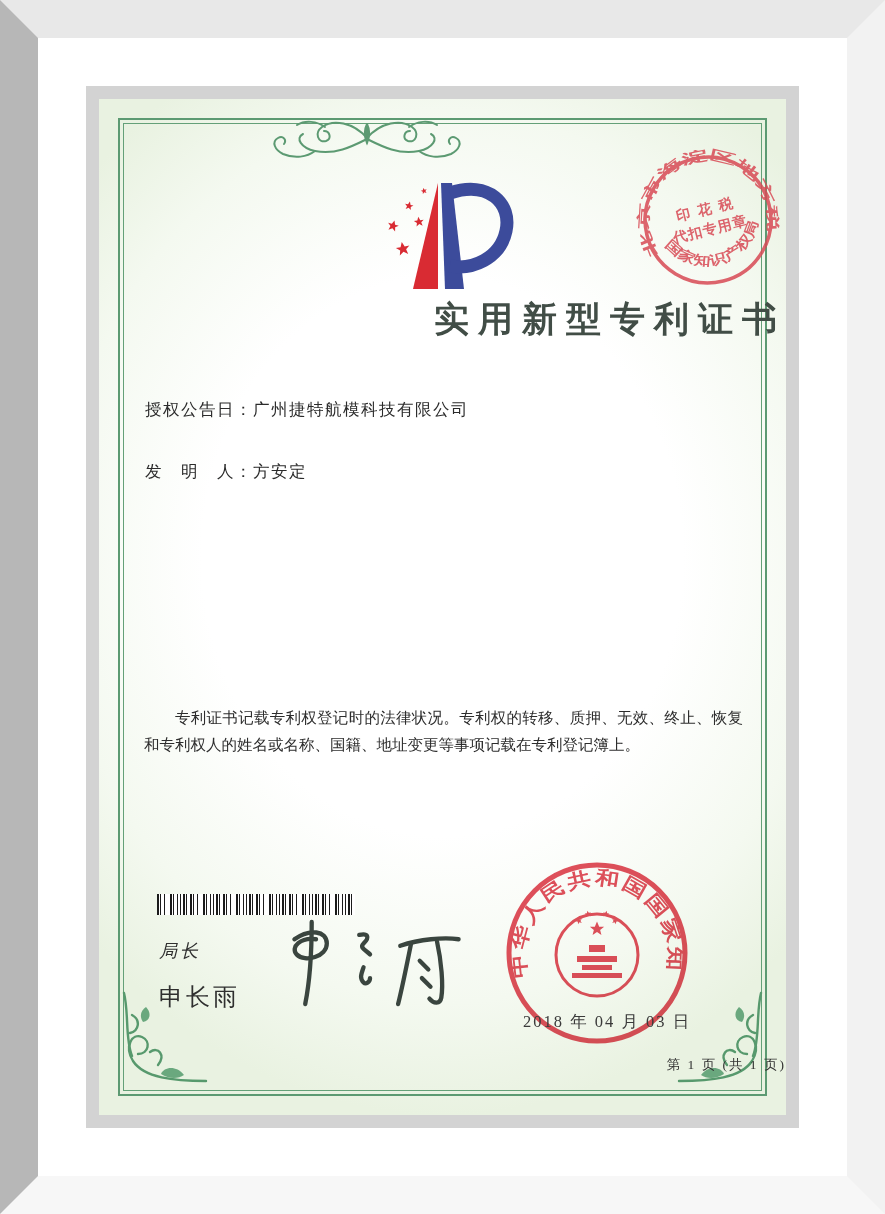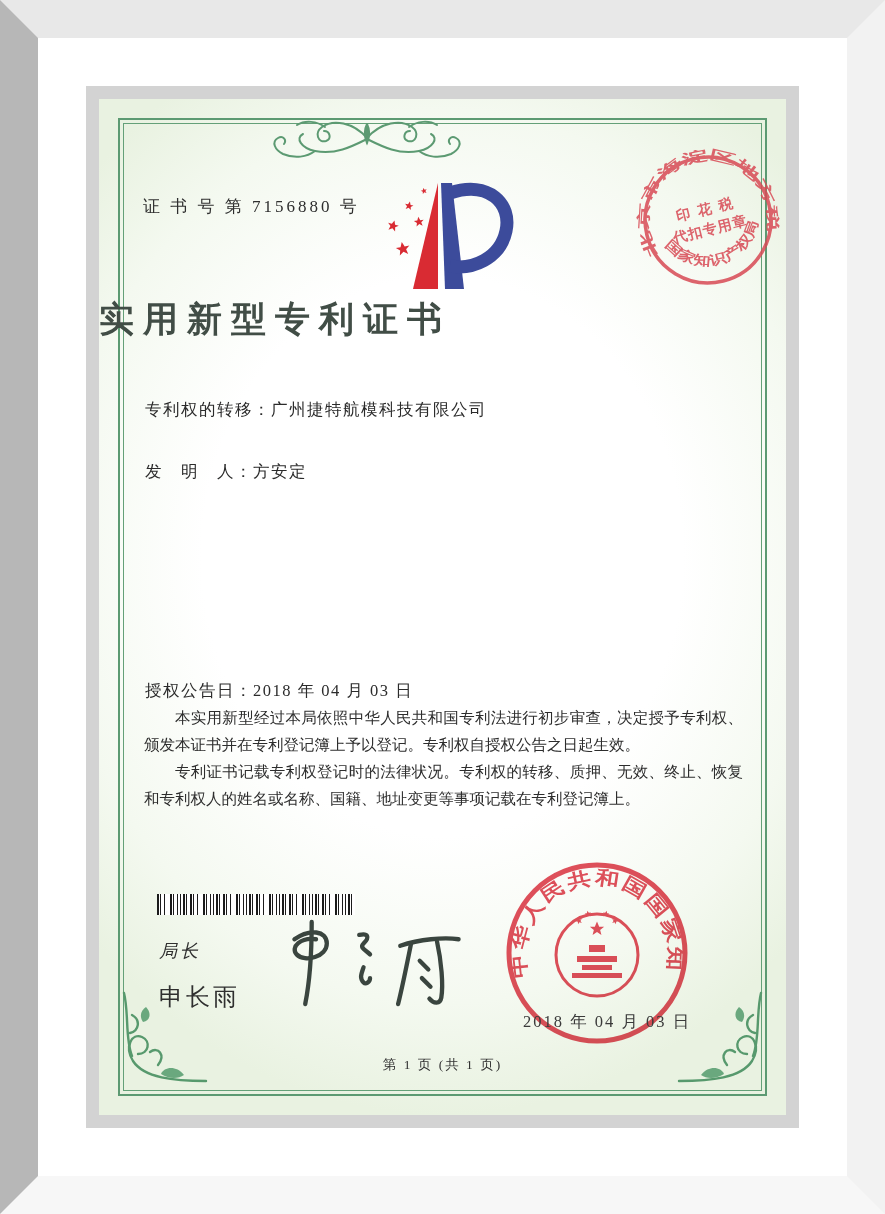--- a/index.html
+++ b/index.html
@@ -9,35 +9,35 @@
   .mat{box-sizing:border-box;width:809px;height:1138px;padding:48px;background:#ffffff;}
   .edge{box-sizing:border-box;width:713px;height:1042px;border:13px solid #d3d3d3;}
   .paper{position:relative;width:687px;height:1016px;
     background:radial-gradient(ellipse 70% 55% at 50% 45%, #ffffff 50%, #f4f9f0 80%, #e9f2e1 100%);
     overflow:hidden;}
   .b1{position:absolute;inset:19px;border:2px solid #5c9a72;pointer-events:none;}
   .b2{position:absolute;inset:24px;border:1px solid #64a078;pointer-events:none;}
   .abs{position:absolute;}
   .cert-number{left:44px;top:96px;font-size:17px;letter-spacing:3px;color:#2e2e2e;}
   .logo{left:262px;top:76px;width:168px;height:126px;}
-  .title{left:0;top:197px;width:100%;text-align:left;font-size:35px;font-weight:700;
+  .title{left:0;top:197px;width:100%;text-align:right;font-size:35px;font-weight:700;
     letter-spacing:9px;color:#414d46;}
   .field{left:46px;font-size:16.5px;letter-spacing:1.5px;color:#2b2b2b;white-space:nowrap;}
   .f0{top:300px}.f1{top:362px}.f2{top:416px}.f3{top:470px}.f4{top:526px}.f5{top:581px}
   .paras{left:45px;right:43px;top:606px;font-size:15.5px;line-height:1.74;
     text-align:justify;color:#2d2d2d;}
   .paras p{margin:0;text-indent:2em;}
   .barcode{left:58px;top:795px;width:198px;height:21px;
     background:repeating-linear-gradient(90deg,#1b1b1b 0px,#1b1b1b 1.6px,#ffffff 1.6px,#ffffff 3px,#1b1b1b 3px,#1b1b1b 3.8px,#ffffff 3.8px,#ffffff 6.6px);}
   .sig-role{left:60px;top:840px;font-size:18px;letter-spacing:3px;color:#2f2f2f;font-style:italic;}
   .sig-name{left:60px;top:882px;font-size:24px;letter-spacing:3px;color:#2f2f2f;}
   .signature-svg{left:180px;top:810px;width:195px;height:108px;}
   .seal{left:402px;top:758px;width:192px;height:192px;mix-blend-mode:multiply;opacity:.92;}
   .seal-date{left:424px;top:912px;font-size:16.5px;letter-spacing:2px;color:#3a3a3a;z-index:3;}
-  .footer{left:0;top:957px;width:100%;text-align:center;font-size:13.5px;letter-spacing:2px;color:#333;}
+  .footer{left:0;top:957px;width:100%;text-align:right;font-size:13.5px;letter-spacing:2px;color:#333;}
   .stamp{left:538px;top:50px;width:142px;height:142px;opacity:.85;transform:rotate(-14deg);}
   .orn-top{left:160px;top:13px;width:216px;height:52px;}
   .fl-br{right:17px;top:886px;width:96px;height:102px;}
   .fl-bl{left:17px;top:886px;width:96px;height:102px;transform:scaleX(-1);}
 </style>
 </head>
 <body>
 
 <div class="frame">
  <div class="mat">
@@ -74,46 +74,43 @@
       <g fill="none" stroke="#57996d" stroke-width="2.4" stroke-linecap="round">
         <path d="M6,96 C38,96 68,93 79,76 C88,61 80,48 70,52 C61,56 63,69 74,69"></path>
         <path d="M88,8 C83,28 87,54 80,71"></path>
         <path d="M54,80 C46,70 54,61 62,67"></path>
         <path d="M80,30 C71,35 73,46 82,48"></path>
         <path d="M28,90 C36,80 48,82 51,89 C43,94 34,94 28,90" fill="#6aa87e" stroke="none"></path>
         <path d="M66,22 C60,28 62,36 69,37 C73,31 71,25 66,22" fill="#6aa87e" stroke="none"></path>
       </g>
     </svg>
 
-    <div class="abs cert-number">证 书 号 第 7156880 号</div>
 
     <svg class="abs logo" viewBox="0 0 168 126">
       <defs>
         <polygon id="star" points="0,-10 2.9,-3.1 9.5,-3.1 4.2,1.2 5.9,8.1 0,4 -5.9,8.1 -4.2,1.2 -9.5,-3.1 -2.9,-3.1"></polygon>
       </defs>
       <polygon points="77,8 77,114 52,114" fill="#d92b33"></polygon>
       <polygon points="80,8 91,8 103,114 84,114" fill="#3c4b9b"></polygon>
       <path d="M89,18 C128,5 151,29 145,56 C139,84 111,95 89,91" fill="none" stroke="#3c4b9b" stroke-width="13"></path>
       <g fill="#d92b33">
         <use href="#star" transform="translate(63,16) scale(0.32) rotate(-15)"></use>
         <use href="#star" transform="translate(48,31) scale(0.45) rotate(12)"></use>
         <use href="#star" transform="translate(58,47) scale(0.52) rotate(-8)"></use>
         <use href="#star" transform="translate(32,51) scale(0.58) rotate(15)"></use>
         <use href="#star" transform="translate(42,74) scale(0.72) rotate(-10)"></use>
       </g>
     </svg>
 
     <div class="abs title">实用新型专利证书</div>
 
-    <div class="abs field f0"><span>专利权的转移：</span><span>广州捷特航模科技有限公司</span></div>
+    <div class="abs field f0"><span>授权公告日：</span><span>广州捷特航模科技有限公司</span></div>
     <div class="abs field f1"><span>发　明　人：</span><span>方安定</span></div>
-    <div class="abs field f5"><span>授权公告日：</span><span>2018 年 04 月 03 日</span></div>
 
     <div class="abs paras">
-      <p>本实用新型经过本局依照中华人民共和国专利法进行初步审查，决定授予专利权、颁发本证书并在专利登记簿上予以登记。专利权自授权公告之日起生效。</p>
       <p>专利证书记载专利权登记时的法律状况。专利权的转移、质押、无效、终止、恢复和专利权人的姓名或名称、国籍、地址变更等事项记载在专利登记簿上。</p>
     </div>
 
     <div class="abs barcode"></div>
 
     <div class="abs sig-role">局长</div>
     <div class="abs sig-name">申长雨</div>
 
     <svg class="abs signature-svg" viewBox="0 0 180 100">
       <g fill="none" stroke="#3a453f" stroke-width="4" stroke-linecap="round">

